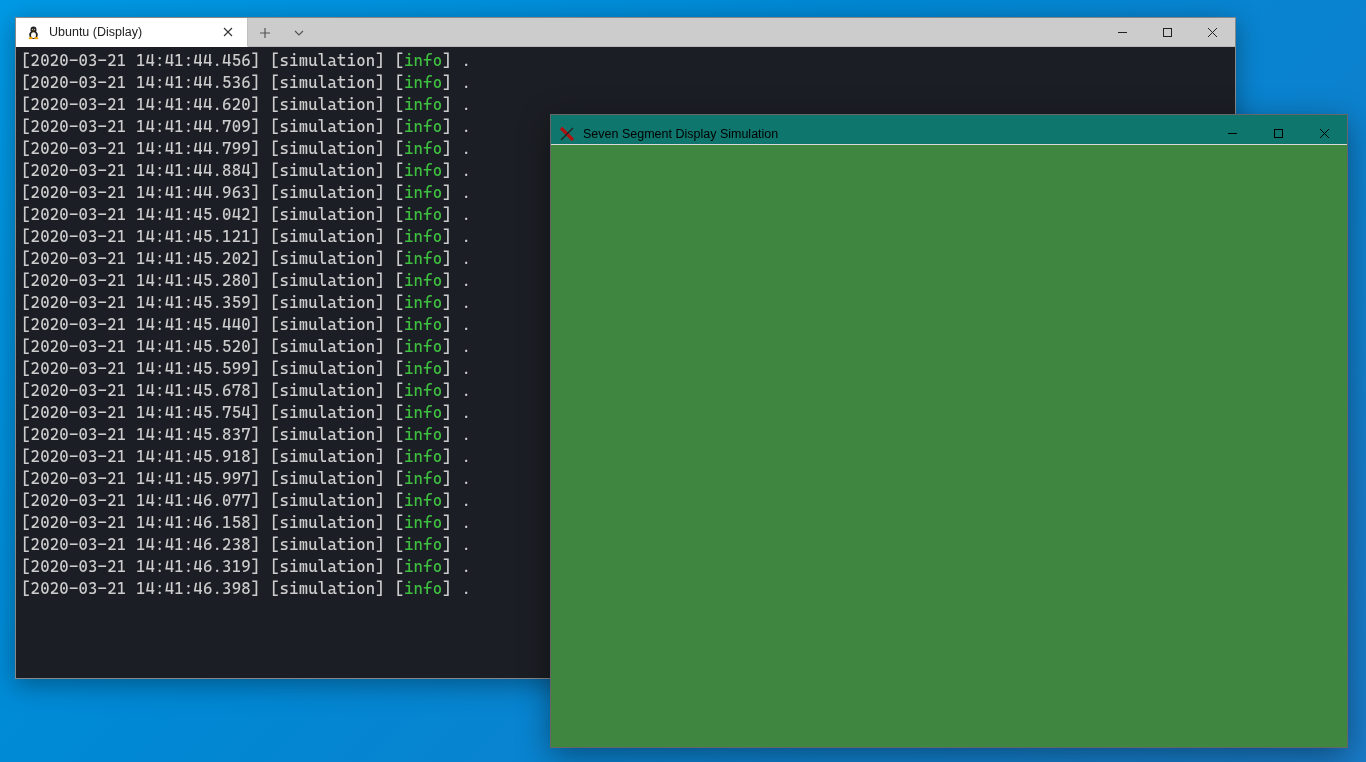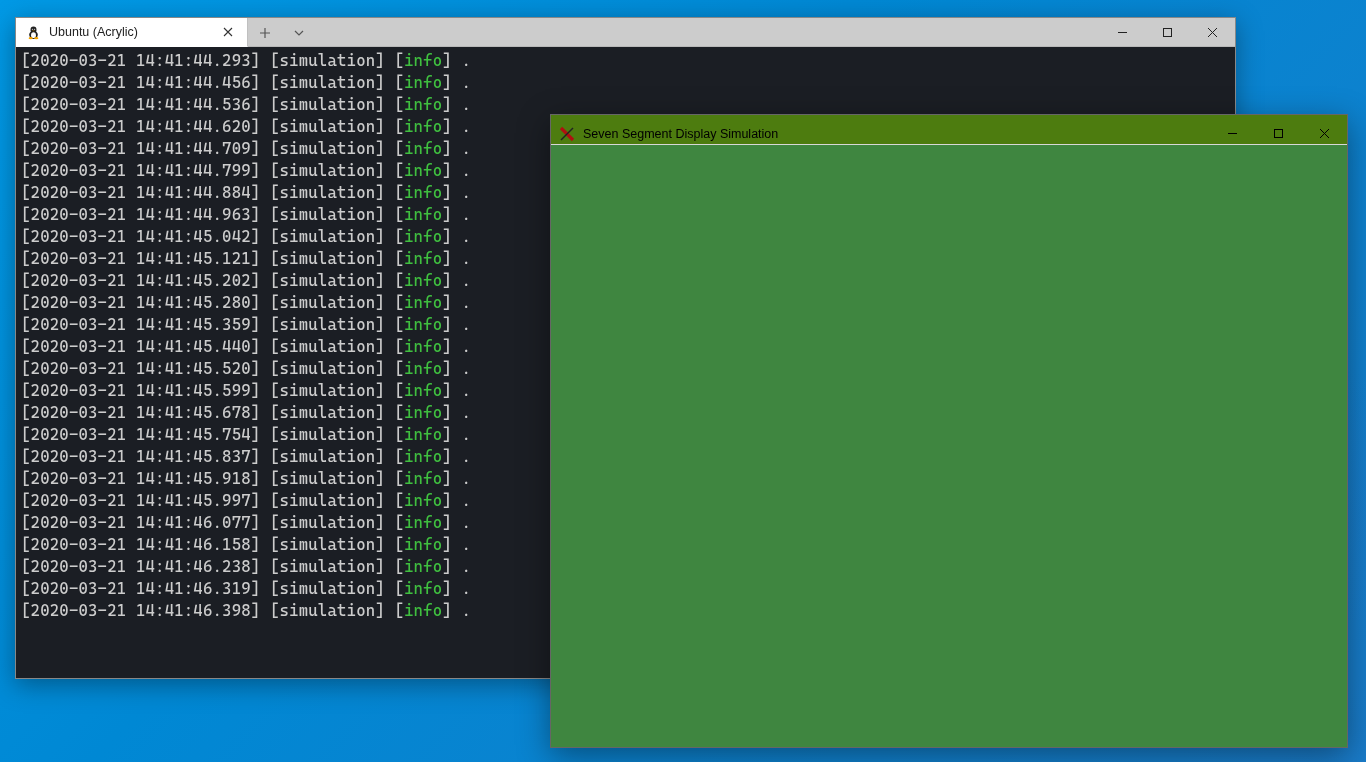--- a/index.html
+++ b/index.html
@@ -99,21 +99,21 @@
       top: 114px;
       left: 550px;
       width: 798px;
       height: 634px;
       background: #fff;
       border: 1px solid #666;
       box-shadow: 0 8px 30px rgba(0,0,0,0.4);
     }
     .sim-titlebar {
       height: 30px;
-      background: #4d7c0f;
+      background: #0f766e;
       display: flex;
       align-items: center;
       padding: 8px 0 0 8px;
       font-size: 12.5px;
       color: #000;
       gap: 8px;
       border-bottom: 1px solid #d8d8d8;
       justify-content: flex-end;
     }
     .x-icon {
@@ -158,21 +158,21 @@
             <ellipse cx="8" cy="10.8" rx="2.6" ry="3" fill="#fcfcfc"></ellipse>
             <circle cx="6.9" cy="4.6" r="0.7" fill="#fff"></circle>
             <circle cx="9.1" cy="4.6" r="0.7" fill="#fff"></circle>
             <circle cx="7.05" cy="4.75" r="0.32" fill="#000"></circle>
             <circle cx="8.95" cy="4.75" r="0.32" fill="#000"></circle>
             <path d="M6.6 5.9 Q8 7.4 9.4 5.9 Q8 6.2 6.6 5.9 Z" fill="#f4a400"></path>
             <ellipse cx="5" cy="14" rx="2.2" ry="1.1" fill="#f4a400"></ellipse>
             <ellipse cx="11" cy="14" rx="2.2" ry="1.1" fill="#f4a400"></ellipse>
           </svg>
         </span>
-        <span>Ubuntu (Acrylic)</span>
+        <span>Ubuntu (Display)</span>
       </div>
       <span class="tab-close">
         <svg width="10" height="10" viewBox="0 0 10 10">
             <path d="M1 1 L9 9 M9 1 L1 9" stroke="#333" stroke-width="1.1"></path>
           </svg>
       </span>
     </div>
     <div class="new-tab-btn">
       <svg width="12" height="12" viewBox="0 0 12 12">
           <path d="M6 1 V11 M1 6 H11" stroke="#555" stroke-width="1.2"></path>
@@ -196,21 +196,20 @@
           </svg>
       </div>
       <div class="win-btn">
         <svg width="11" height="11" viewBox="0 0 11 11">
             <path d="M1 1 L10 10 M10 1 L1 10" stroke="#222" stroke-width="1"></path>
           </svg>
       </div>
     </div>
   </div>
   <div class="terminal-body" id="terminal-body">
-      <div class="log-line"><span class="br">[</span>2020-03-21 14:41:44.293<span class="br">]</span> <span class="br">[</span>simulation<span class="br">]</span> <span class="br">[</span><span class="lvl">info</span><span class="br">]</span> .</div>
       <div class="log-line"><span class="br">[</span>2020-03-21 14:41:44.456<span class="br">]</span> <span class="br">[</span>simulation<span class="br">]</span> <span class="br">[</span><span class="lvl">info</span><span class="br">]</span> .</div>
       <div class="log-line"><span class="br">[</span>2020-03-21 14:41:44.536<span class="br">]</span> <span class="br">[</span>simulation<span class="br">]</span> <span class="br">[</span><span class="lvl">info</span><span class="br">]</span> .</div>
       <div class="log-line"><span class="br">[</span>2020-03-21 14:41:44.620<span class="br">]</span> <span class="br">[</span>simulation<span class="br">]</span> <span class="br">[</span><span class="lvl">info</span><span class="br">]</span> .</div>
       <div class="log-line"><span class="br">[</span>2020-03-21 14:41:44.709<span class="br">]</span> <span class="br">[</span>simulation<span class="br">]</span> <span class="br">[</span><span class="lvl">info</span><span class="br">]</span> .</div>
       <div class="log-line"><span class="br">[</span>2020-03-21 14:41:44.799<span class="br">]</span> <span class="br">[</span>simulation<span class="br">]</span> <span class="br">[</span><span class="lvl">info</span><span class="br">]</span> .</div>
       <div class="log-line"><span class="br">[</span>2020-03-21 14:41:44.884<span class="br">]</span> <span class="br">[</span>simulation<span class="br">]</span> <span class="br">[</span><span class="lvl">info</span><span class="br">]</span> .</div>
       <div class="log-line"><span class="br">[</span>2020-03-21 14:41:44.963<span class="br">]</span> <span class="br">[</span>simulation<span class="br">]</span> <span class="br">[</span><span class="lvl">info</span><span class="br">]</span> .</div>
       <div class="log-line"><span class="br">[</span>2020-03-21 14:41:45.042<span class="br">]</span> <span class="br">[</span>simulation<span class="br">]</span> <span class="br">[</span><span class="lvl">info</span><span class="br">]</span> .</div>
       <div class="log-line"><span class="br">[</span>2020-03-21 14:41:45.121<span class="br">]</span> <span class="br">[</span>simulation<span class="br">]</span> <span class="br">[</span><span class="lvl">info</span><span class="br">]</span> .</div>
       <div class="log-line"><span class="br">[</span>2020-03-21 14:41:45.202<span class="br">]</span> <span class="br">[</span>simulation<span class="br">]</span> <span class="br">[</span><span class="lvl">info</span><span class="br">]</span> .</div>

